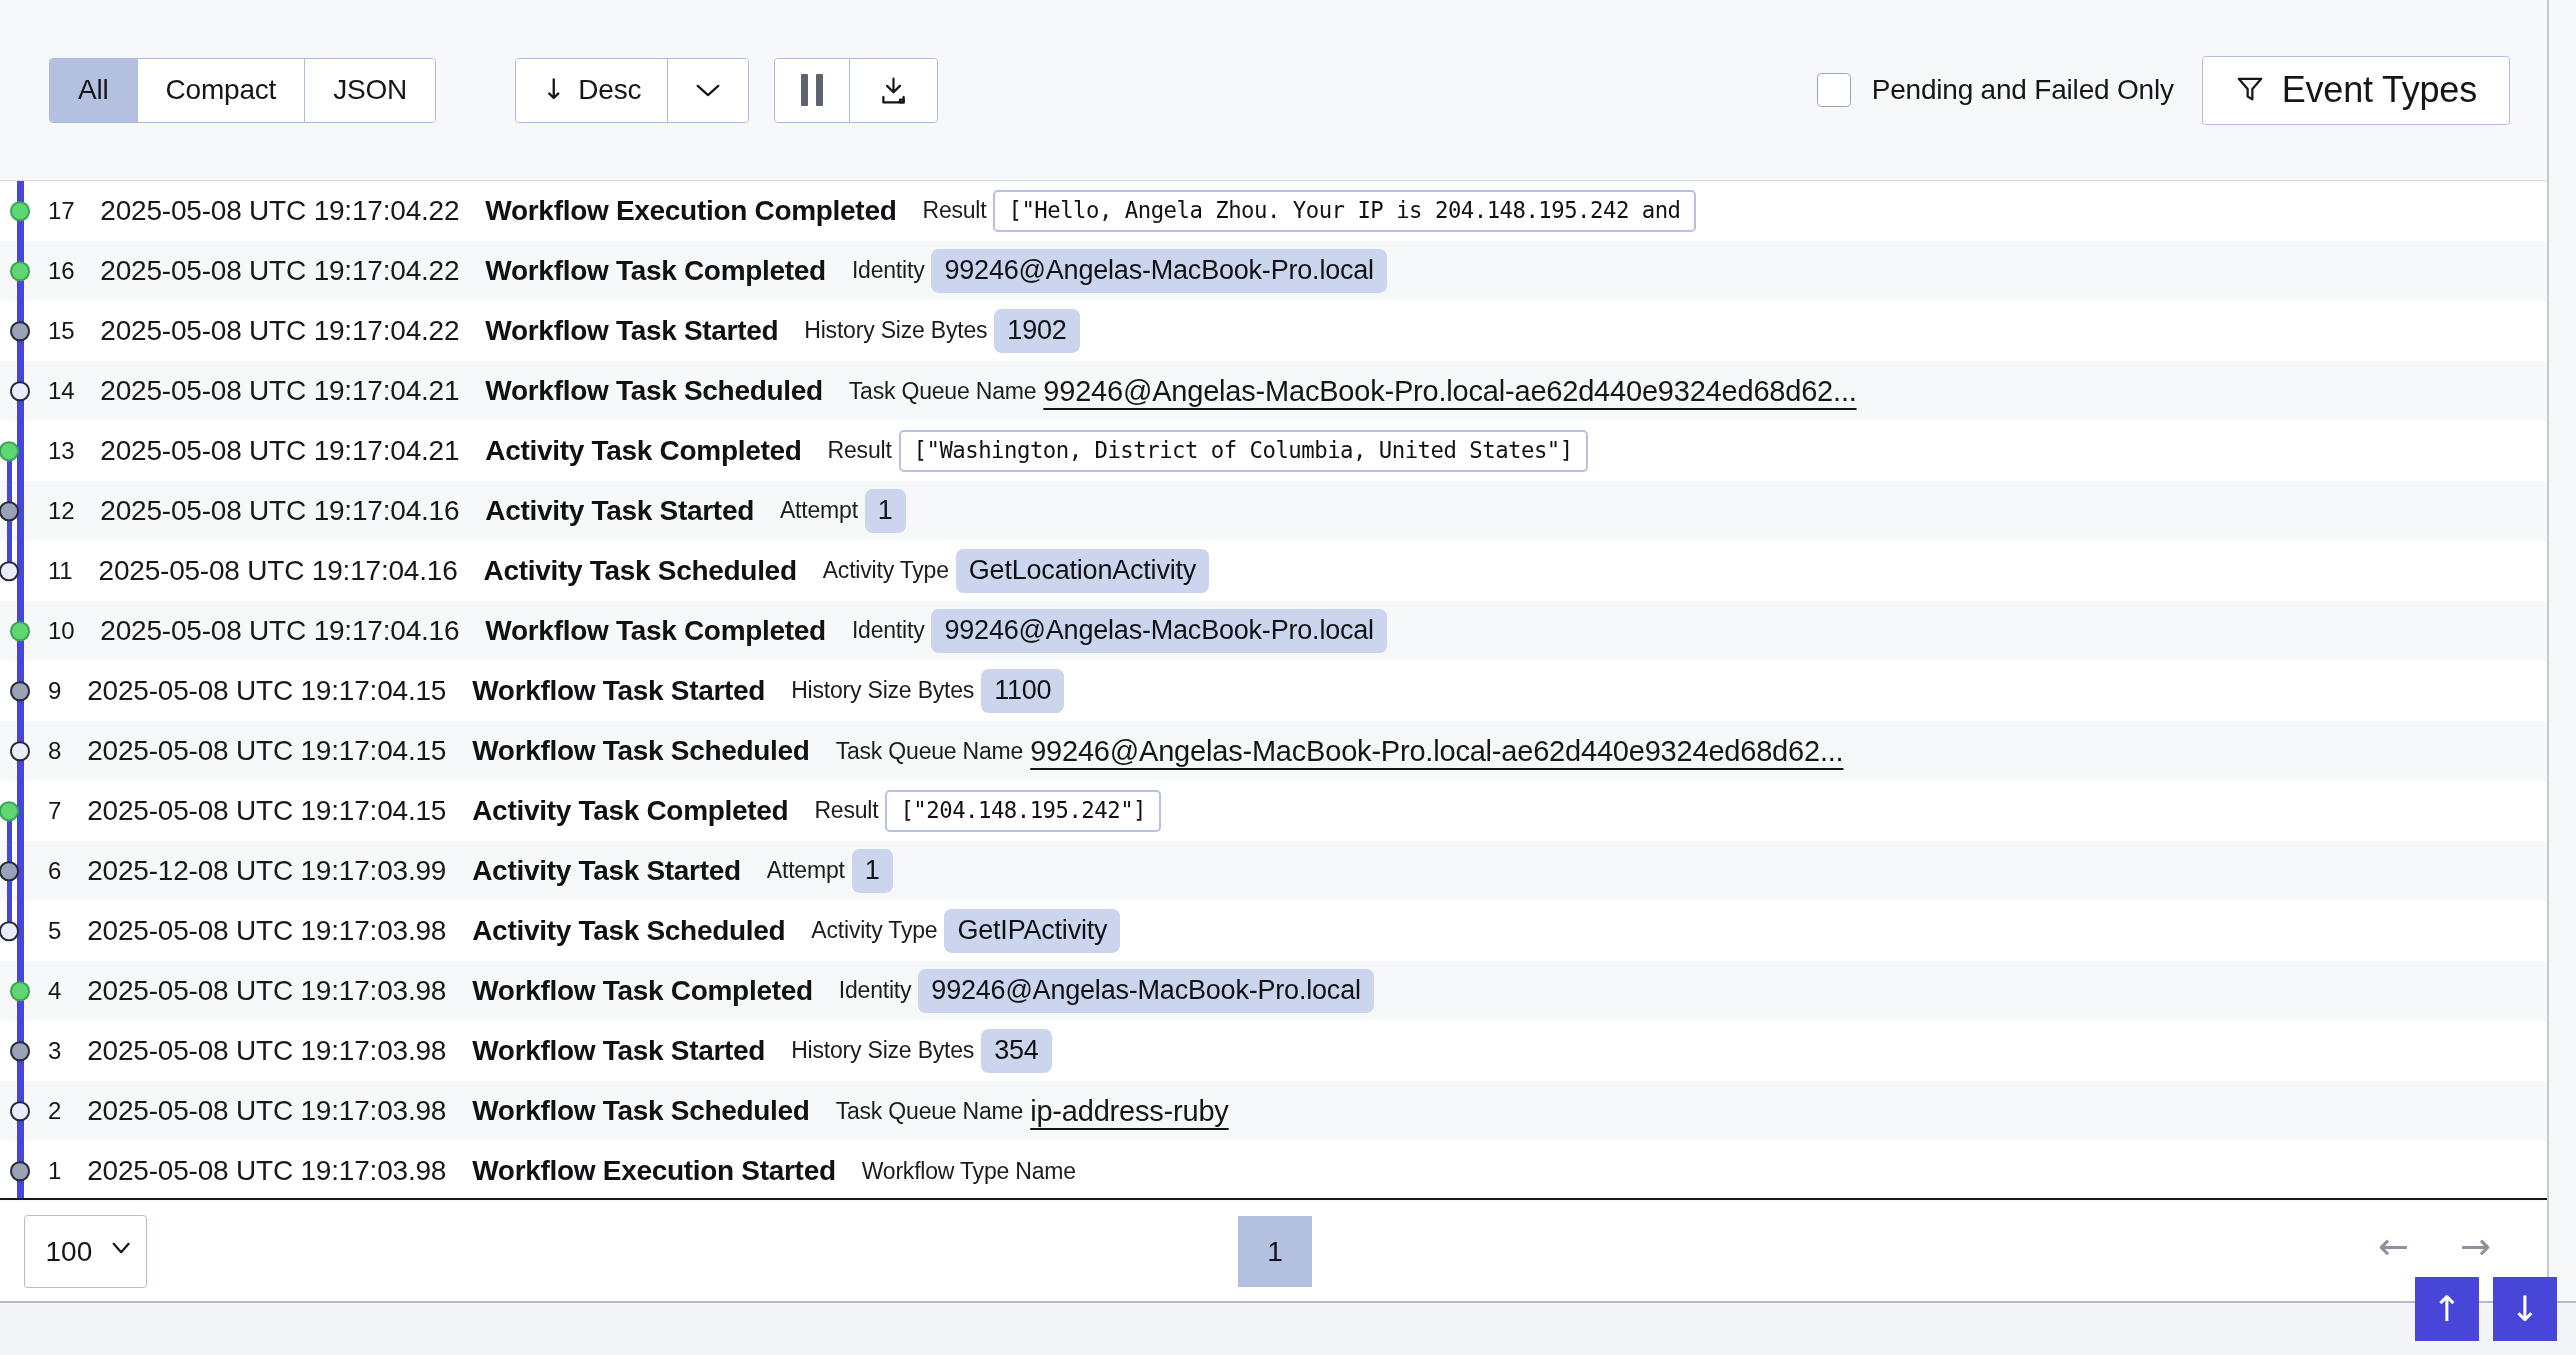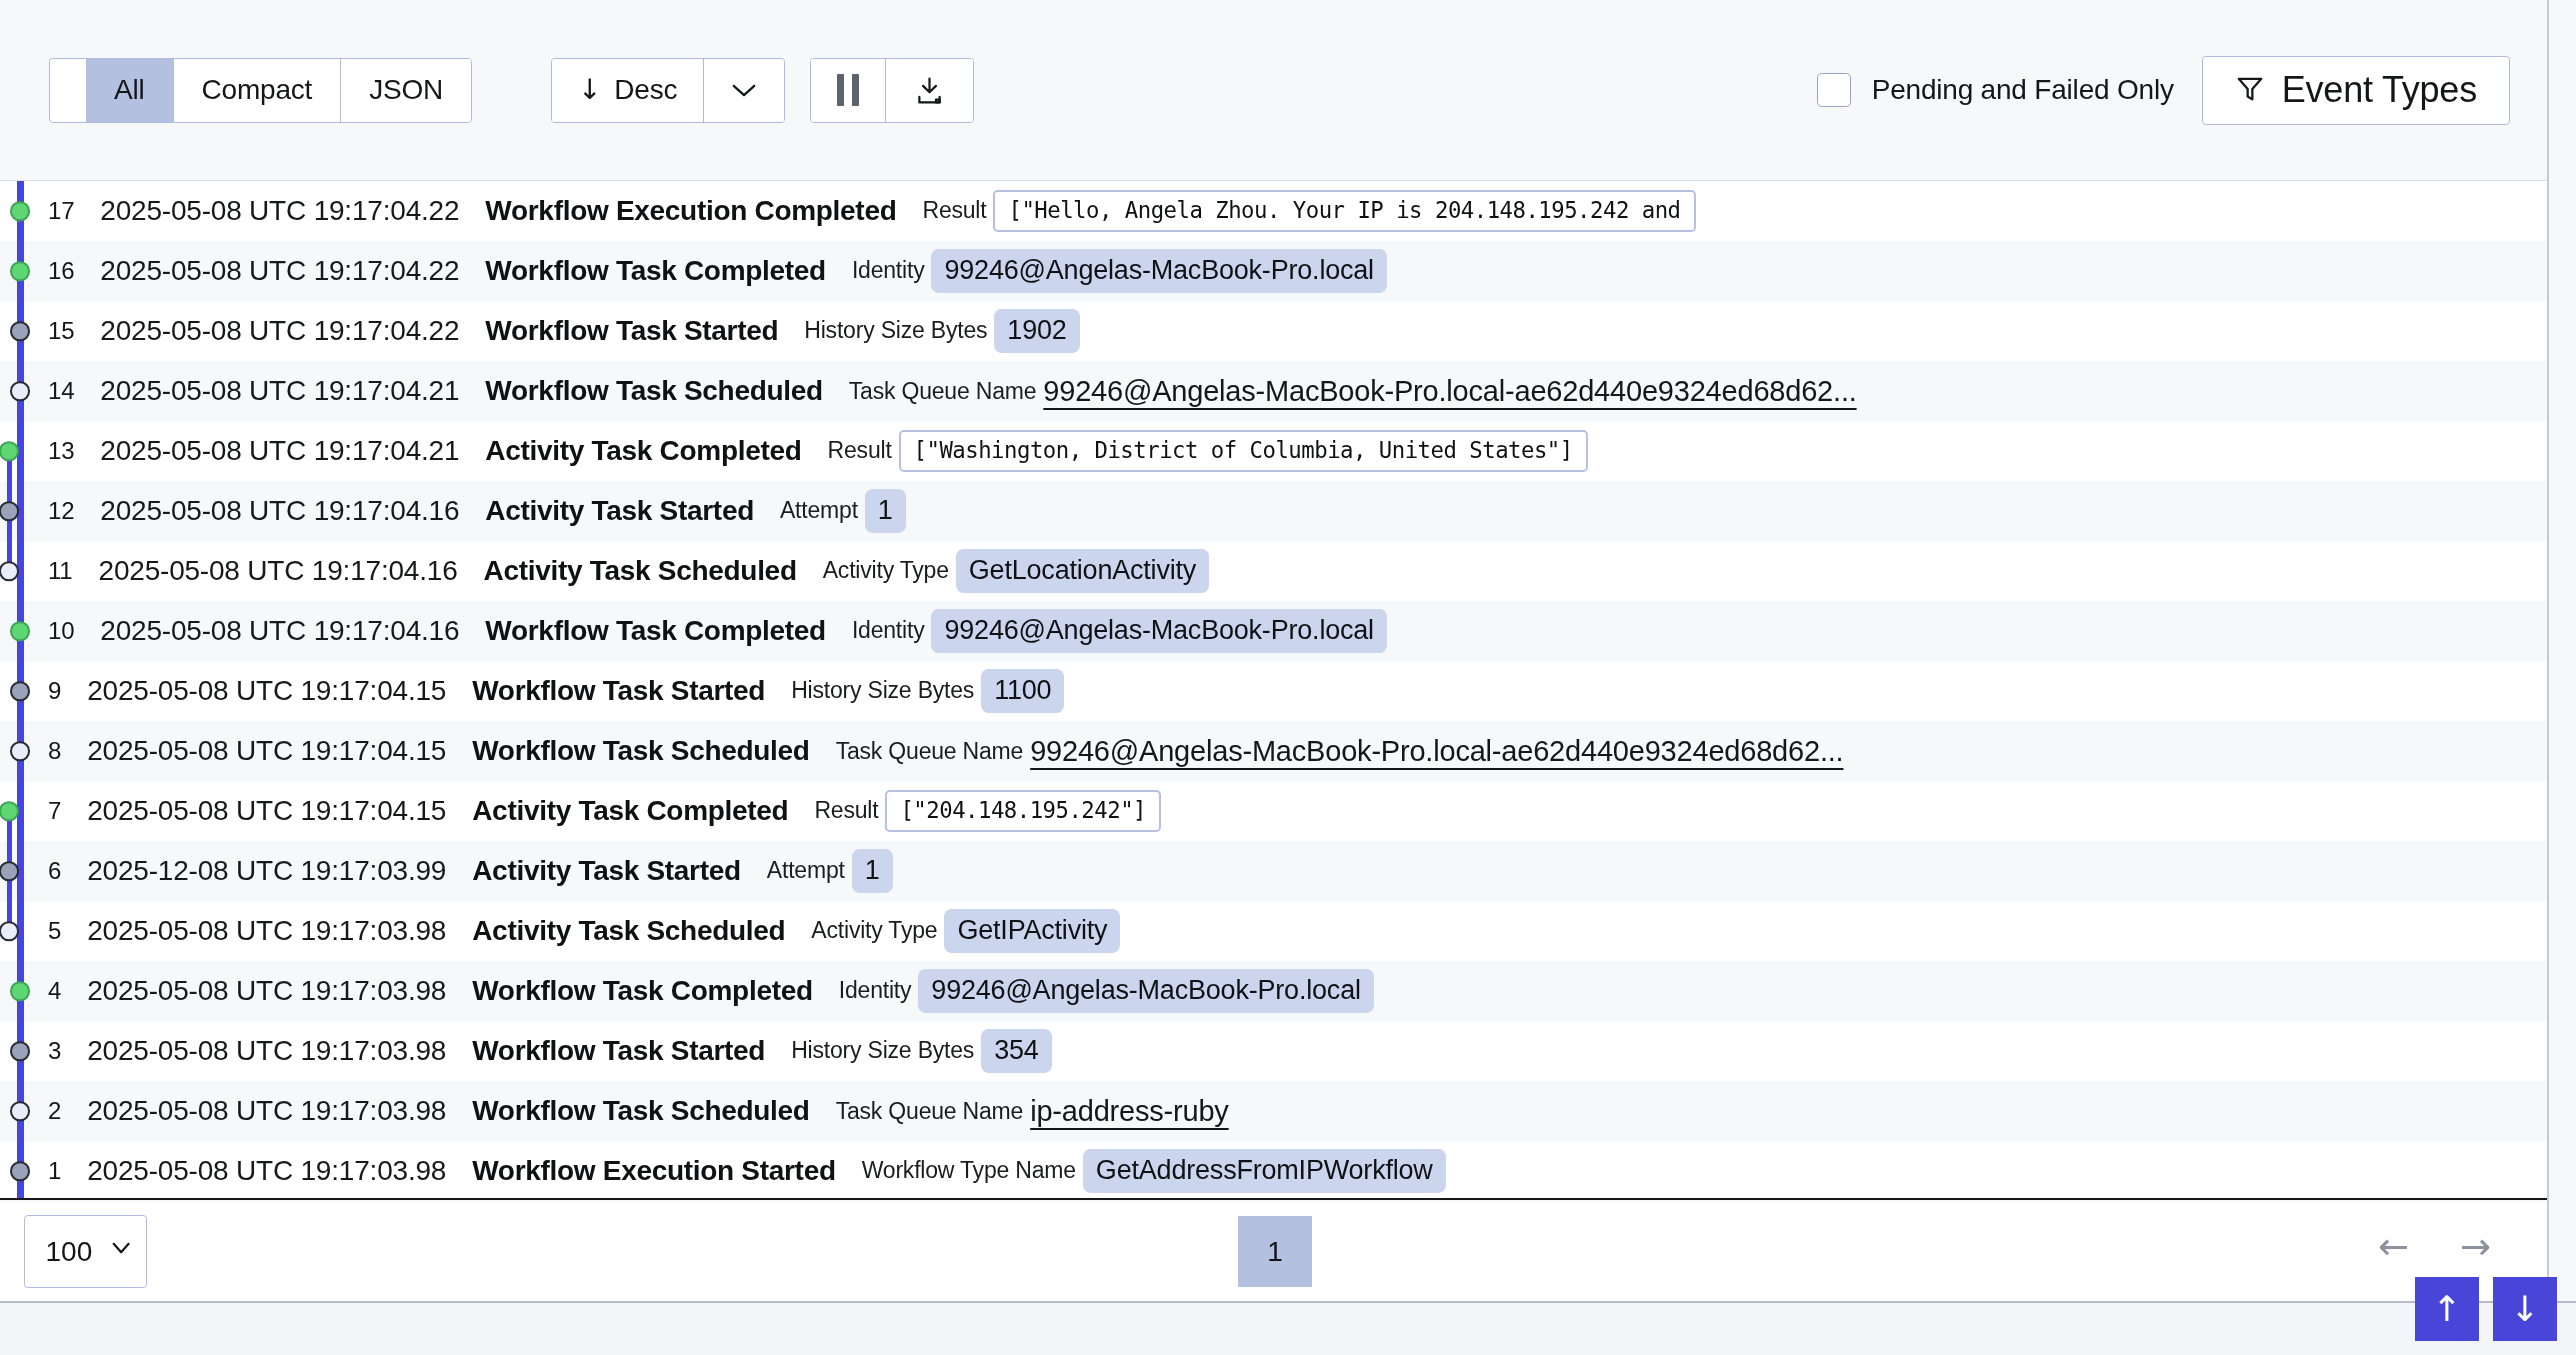--- a/index.html
+++ b/index.html
@@ -33,21 +33,21 @@
     display:flex;align-items:center;justify-content:space-between;
     padding:0 37px 0 49px;
   }
   .tb-left{display:flex;align-items:center;}
   .tb-right{display:flex;align-items:center;}
   .seg-group{display:flex;border:1.9px solid var(--seg-border);border-radius:3.7px;height:65px;background:#fff;overflow:hidden;}
   .seg{display:flex;align-items:center;justify-content:center;padding:0 28px;font-size:28px;
        background:#fff;border:none;border-right:1.9px solid var(--seg-border);color:var(--ink);
        font-family:inherit;letter-spacing:-0.2px;cursor:pointer;}
   .seg:last-child{border-right:none;}
-  .seg.selected{background:var(--seg-bg);margin-left:36px;}
+  .seg.selected{background:var(--seg-bg);}
   .btn-group{display:flex;border:1.9px solid var(--seg-border);border-radius:3.7px;height:65px;background:#fff;overflow:hidden;}
   .grp-btn{display:flex;align-items:center;justify-content:center;gap:13px;padding:0 26px;
        background:#fff;border:none;border-right:1.9px solid var(--seg-border);
        font-size:28px;color:var(--ink);font-family:inherit;letter-spacing:-0.2px;cursor:pointer;}
   .grp-btn:last-child{border-right:none;}
   .arrow-glyph{font-family:"DejaVu Sans", sans-serif;font-size:28px;line-height:1;}
   .chev svg{display:block;}
   .pause-bars{display:flex;gap:8.4px;}
   .pause-bars i{display:block;width:6.5px;height:32px;background:#5d636e;border-radius:0.9px;}
   .desc-group{margin-left:79px;}
@@ -320,21 +320,20 @@
       <span class="attr-value val-link">ip-address-ruby</span>
     </span>
   </div>
     <div class="row">
     <span class="dot gray main"></span>
     <a class="ev-id">1</a>
     <span class="ev-time">2025-05-08 UTC 19:17:03.98</span>
     <span class="ev-type">Workflow Execution Started</span>
     <span class="attr">
       <span class="attr-label">Workflow Type Name</span>
-      <span class="attr-value val-badge">GetAddressFromIPWorkflow</span>
     </span>
   </div>
     <div class="branch-line" style="top: 270px; height: 120px;"></div>
     <div class="branch-line" style="top: 629px; height: 120px;"></div>
   </div>
 
 <div class="pagination">
   <select class="page-size" id="page-size-select"><option>100</option></select>
   <svg class="ps-chev" width="22.3" height="14" viewBox="0 0 24 15">
       <polyline points="4,3 12,12 20,3"></polyline>

